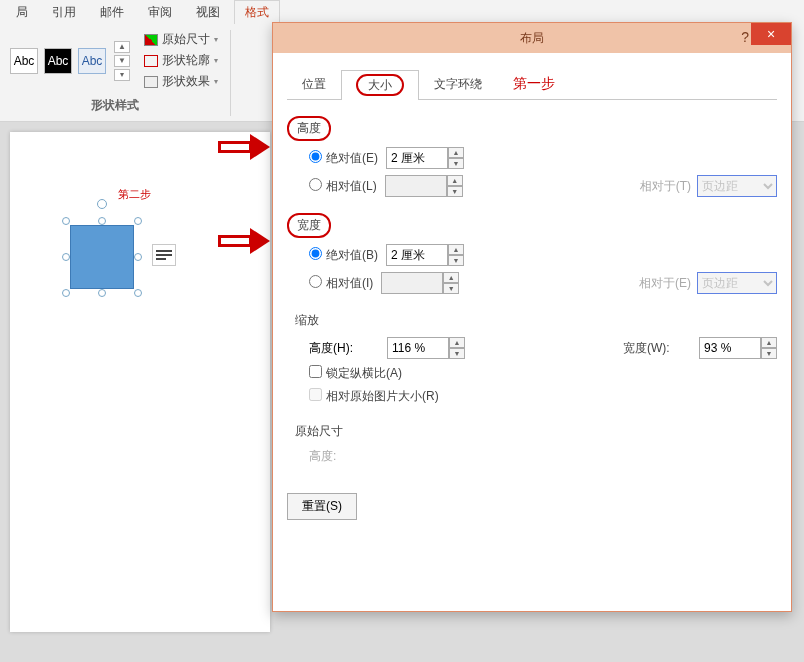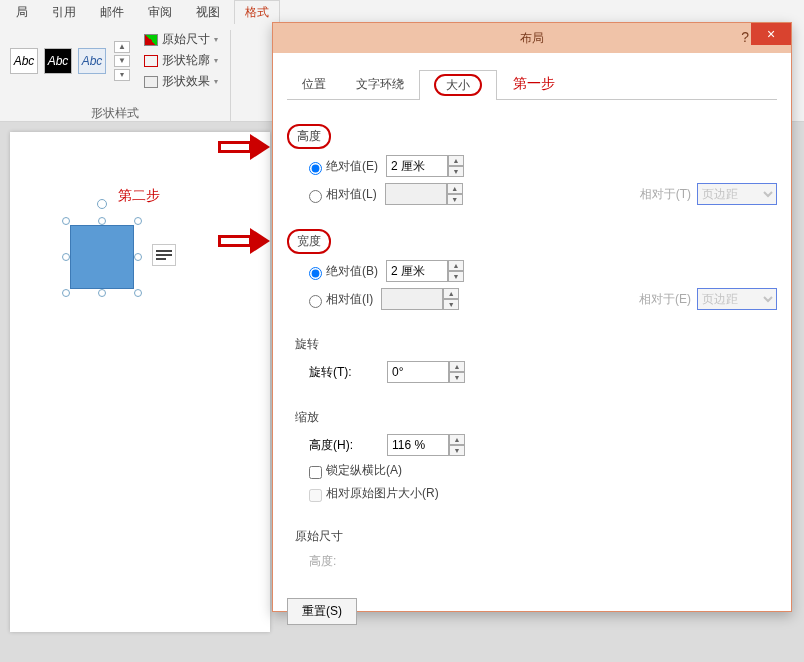--- a/index.html
+++ b/index.html
@@ -6,59 +6,59 @@
 body { background: #fff; width: 804px; height: 662px; position: relative; overflow: hidden; }
 
 
 .ribbon { position: absolute; top: 0; left: 0; right: 0; height: 122px; background: #f3f3f3; border-bottom: 1px solid #d4d4d4; }
 .ribbon-tabs { height: 24px; display: flex; align-items: center; padding-left: 6px; gap: 4px; }
 .ribbon-tab { padding: 3px 10px; color: #444; cursor: pointer; }
 .ribbon-tab.active { color: #c43e1c; background: #f3f3f3; border: 1px solid #d4d4d4; border-bottom: none; }
 .ribbon-body { display: flex; align-items: flex-start; padding: 6px 6px 0 6px; gap: 6px; }
 .ribbon-group { border-right: 1px solid #d4d4d4; padding: 0 10px 2px 4px; text-align: center; }
 .shape-style-row { display: flex; align-items: center; gap: 6px; }
-.style-box { width: 28px; height: 26px; border: 1px solid #bcbcbc; background: #fff; display: flex; align-items: center; justify-content: center; font-style: italic; }
+.style-box { width: 28px; height: 26px; border: 1px solid #bcbcbc; background: #fff; display: flex; align-items: center; justify-content: center; }
 .style-box.dark { background: #000; color: #fff; }
 .style-box.blue { background: #e8eef6; border: 1px solid #96b5d8; color: #2a5aa0; }
 .style-nav { display:flex; flex-direction:column; gap:2px; margin-left:2px;}
 .nav-btn { width:16px; height:12px; border:1px solid #bcbcbc; background:#fff; font-size:8px; display:flex; align-items:center; justify-content:center; color:#666;}
 .style-opts { display:flex; flex-direction:column; gap:2px; margin-left:6px; align-items:flex-start;}
 .style-opt { display:flex; align-items:center; gap:4px; color:#444; padding:1px 2px;}
 .mini-swatch { width:14px; height:12px; border:1px solid #888; display:inline-block; }
 .mini-swatch.fill { background: linear-gradient(45deg,#c00 50%, #0c0 50%); }
-.group-label { color:#666; margin-top:14px; }
+.group-label { color:#666; margin-top:6px;font-weight:bold; }
 
 
 .doc { position:absolute; top:122px; bottom:0; left:0; right:0; background:#dcdcdc; }
 .page { position:absolute; top:10px; left:10px; width:260px; height:500px; background:#fff; box-shadow:0 0 4px rgba(0,0,0,0.2); }
-.step2-label { color:#c00; position:absolute; top:55px; left:108px; font-size:14px; }
+.step2-label { color:#c00; position:absolute; top:55px; left:108px; font-size:11px; }
 .shape-sel { position:absolute; top:85px; left:52px; width:80px; height:80px; }
 .shape-sel .handle { width:8px; height:8px; background:#fff; border:1px solid #7aa7c7; border-radius:50%; position:absolute; }
 .shape-sel .rot { position:absolute; top:-18px; left:50%; transform:translateX(-50%); width:10px; height:10px; border:1px solid #7aa7c7; border-radius:50%; background:#fff;}
 .shape-rect { position:absolute; inset:8px; background:#5b9bd5; border:1px solid #3d7ab6; }
 .wrap-icon { position:absolute; top:112px; left:142px; width:24px; height:22px; border:1px solid #c8c8c8; background:#fff; display:flex; flex-direction:column; justify-content:center; gap:2px; padding:3px;}
 .wrap-icon span { height:2px; background:#444; display:block;}
 .wrap-icon span.short { width:60%; }
 
 
 .dialog { position:absolute; top:22px; left:272px; width:520px; height:590px; background:#fff; border:1px solid #e08a66; box-shadow:0 4px 12px rgba(0,0,0,0.25); }
 .dlg-title { height:30px; background:#f0c3a8; display:flex; align-items:center; justify-content:center; color:#7a3c1e; position:relative; }
 .dlg-help { position:absolute; right:42px; top:6px; color:#7a3c1e; font-size:14px; cursor:pointer;}
 .dlg-close { position:absolute; right:0; top:0; width:40px; height:22px; background:#d9432f; color:#fff; display:flex; align-items:center; justify-content:center; cursor:pointer; font-size:14px;}
 .dlg-body { padding:16px 14px; position:relative; }
 .tabs { display:flex; border-bottom:1px solid #c8c8c8; }
 .tab { padding:6px 14px; border:1px solid transparent; border-bottom:none; color:#444; cursor:pointer; }
 .tab.active { border-color:#c8c8c8; background:#fff; position:relative; top:1px; }
 .tab-circle { border:2px solid #c00; border-radius:14px; padding:2px 10px; }
 .step1-label { color:#c00; margin-left:16px; align-self:center; font-size:14px;}
-.section { margin-top:24px; }
+.section { margin-top:16px; }
 .section-title { display:inline-block; padding:2px 8px; color:#444; }
 .section-title.circled { border:2px solid #c00; border-radius:12px; }
 .row { display:flex; align-items:center; margin:6px 0 6px 22px; gap:8px; }
-.row label { display:flex; align-items:flex-end; gap:4px; color:#444; }
+.row label { display:flex; align-items:flex-start; gap:4px; color:#444; }
 input[type=radio] { width:13px; height:13px; }
 input[type=checkbox] { width:13px; height:13px; }
 .spinbox { display:flex; align-items:stretch; }
 .spinbox input { width:62px; height:22px; border:1px solid #aaa; padding:0 4px; background:#fff; }
 .spinbox input:disabled { background:#f0f0f0; color:#aaa; }
 .spinbox .spins { display:flex; flex-direction:column; }
 .spinbox .spins button { width:16px; height:11px; border:1px solid #aaa; background:#f4f4f4; font-size:7px; line-height:7px; padding:0; cursor:pointer; color:#666;}
 .right-group { margin-left:auto; display:flex; align-items:center; gap:6px; color:#777;}
 select { width:80px; height:22px; border:1px solid #1d4ed8; background:#fff; color:#444; }
 select:disabled { color:#aaa; background:#f0f0f0;}
@@ -154,22 +154,22 @@
 
 <div class="dialog">
   <div class="dlg-title">
     <span>布局</span>
     <span class="dlg-help">?</span>
     <span class="dlg-close">×</span>
   </div>
   <div class="dlg-body">
     <div class="tabs">
       <div class="tab">位置</div>
+      <div class="tab active"><span class="tab-circle">大小</span></div>
       <div class="tab">文字环绕</div>
-      <div class="tab active"><span class="tab-circle">大小</span></div>
       <span class="step1-label">第一步</span>
     </div>
 
     <div class="section">
       <span class="section-title circled">高度</span>
       <div class="row">
         <label>
             <input type="radio" checked="" style="">
             <span>绝对值(E)</span>
           </label>
@@ -227,44 +227,41 @@
               <button>▼</button>
             </div>
         </div>
         <div class="right-group">
           <span class="disabled-text">相对于(E)</span>
           <select disabled=""><option>页边距</option></select>
         </div>
       </div>
     </div>
 
-    <div class="section">
-      <span class="section-title">旋转</span>
-      <div class="row">
-        <span style="width:70px;">旋转(T):</span>
-        <div class="spinbox">
-          <input value="0°" style="">
-          <div class="spins">
-              <button>▲</button>
-              <button>▼</button>
-            </div>
-        </div>
-      </div>
-    </div>
 
     <div class="section">
       <span class="section-title">缩放</span>
       <div class="row">
         <span style="width:70px;">高度(H):</span>
         <div class="spinbox">
           <input value="116 %" style="">
           <div class="spins">
               <button>▲</button>
               <button>▼</button>
             </div>
+        </div>
+        <div class="right-group" style="color:#444;">
+          <span style="width:70px;">宽度(W):</span>
+          <div class="spinbox">
+            <input value="93 %" style="">
+            <div class="spins">
+                <button>▲</button>
+                <button>▼</button>
+              </div>
+          </div>
         </div>
       </div>
       <div class="row">
         <label>
             <input type="checkbox" style="">
             <span>锁定纵横比(A)</span>
           </label>
       </div>
       <div class="row">
         <label class="disabled-text">

